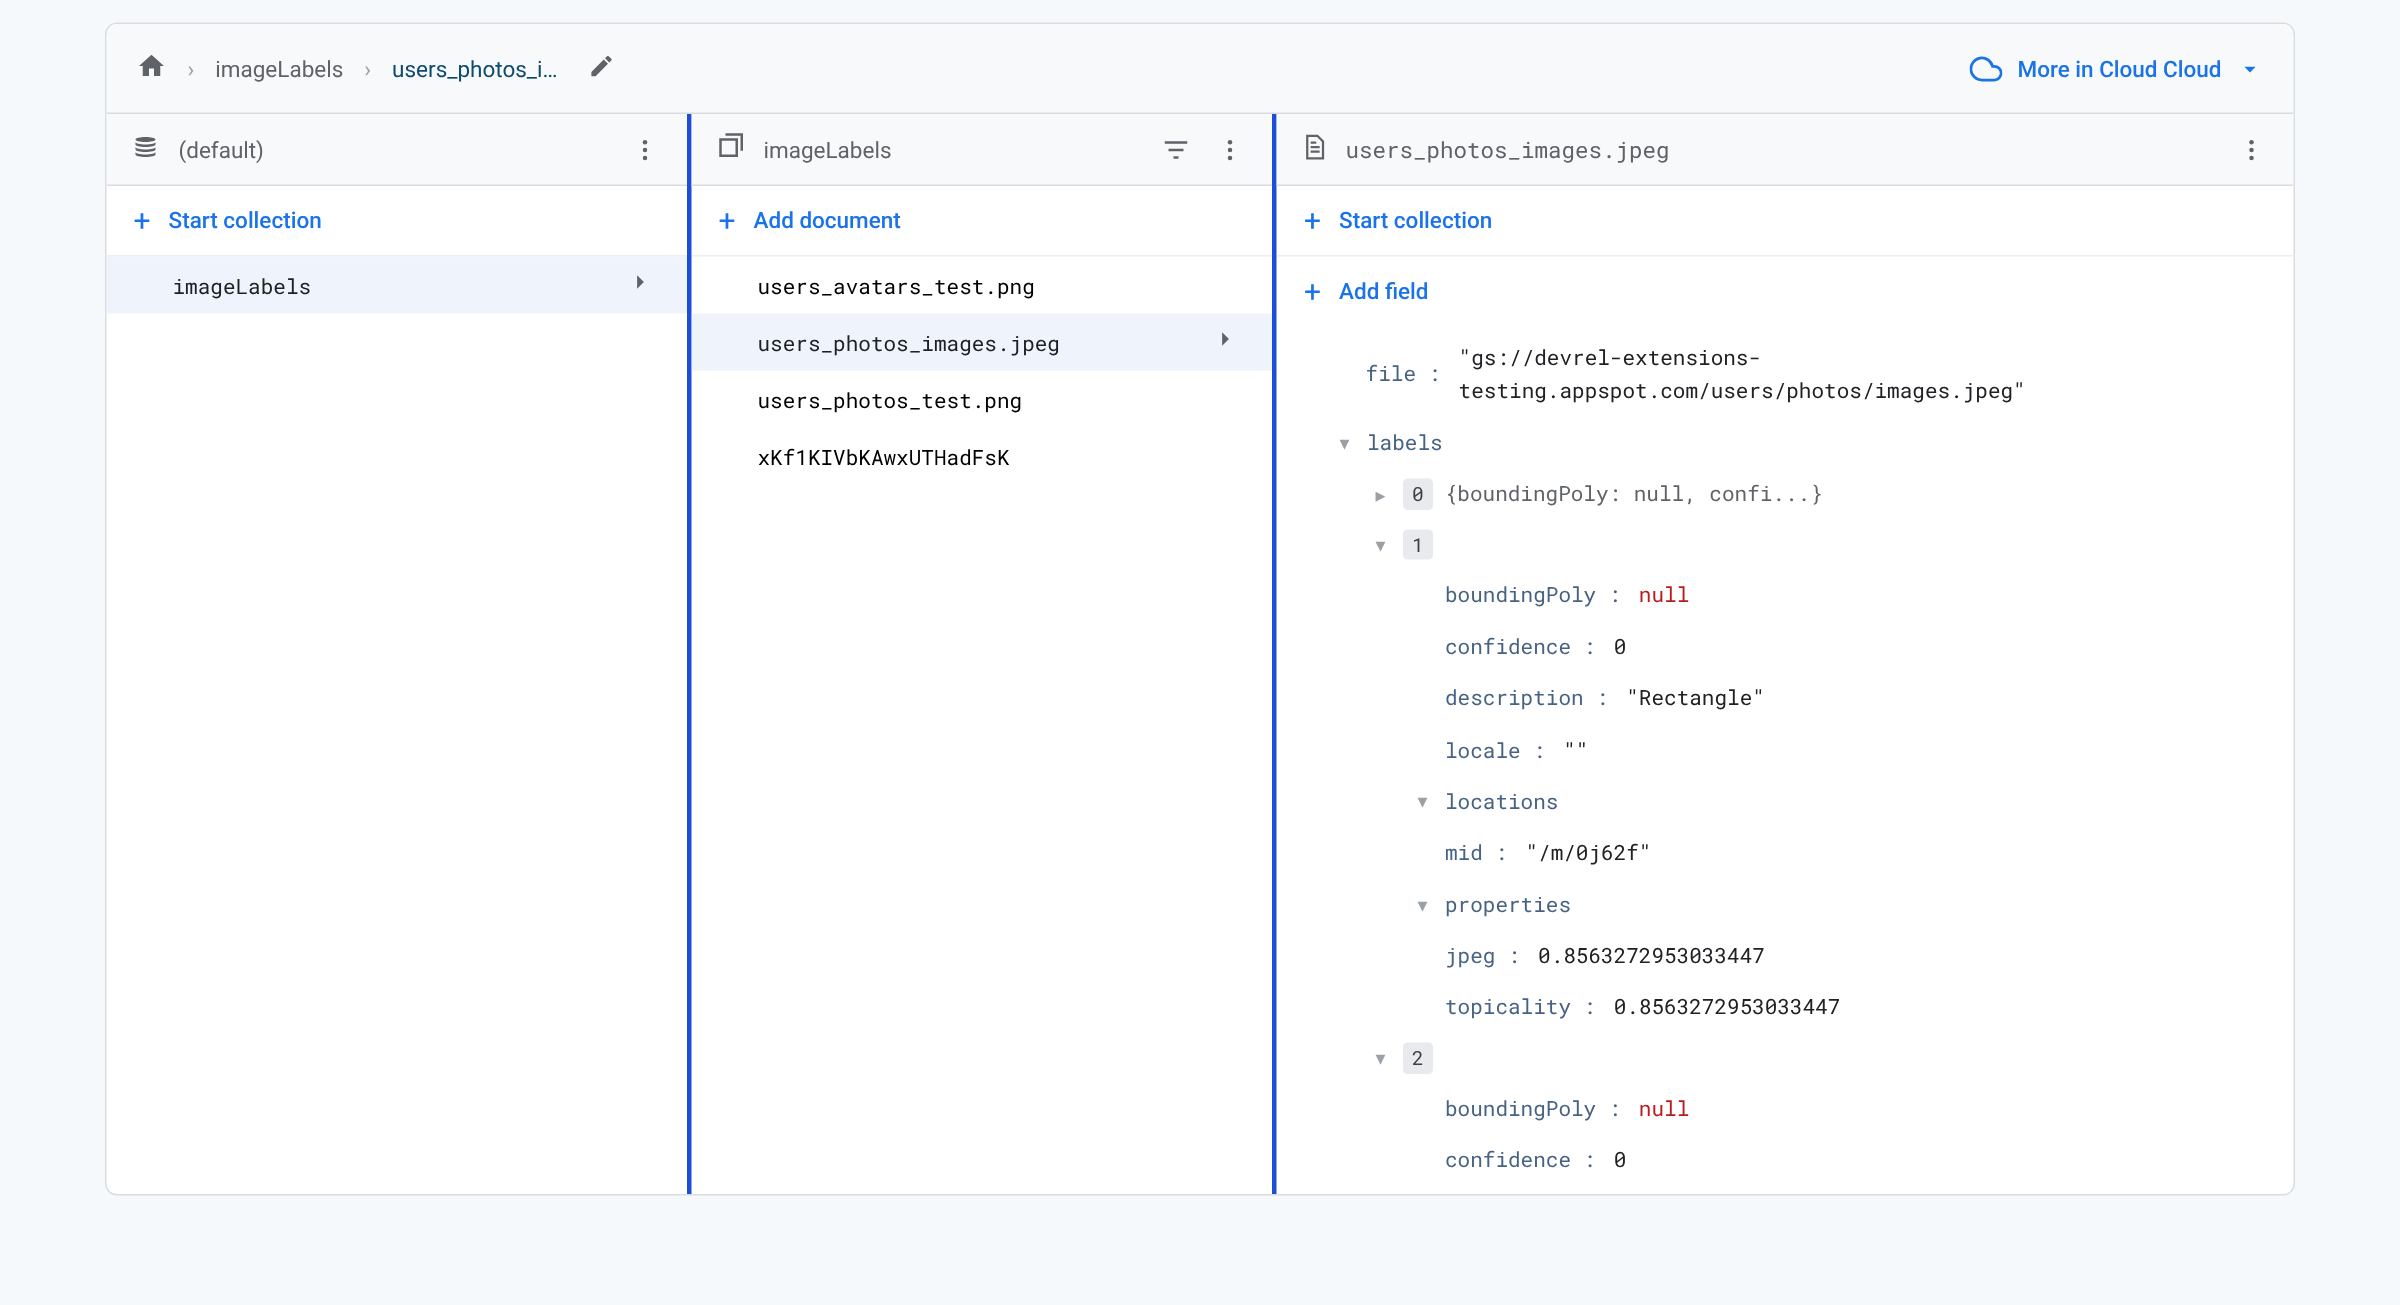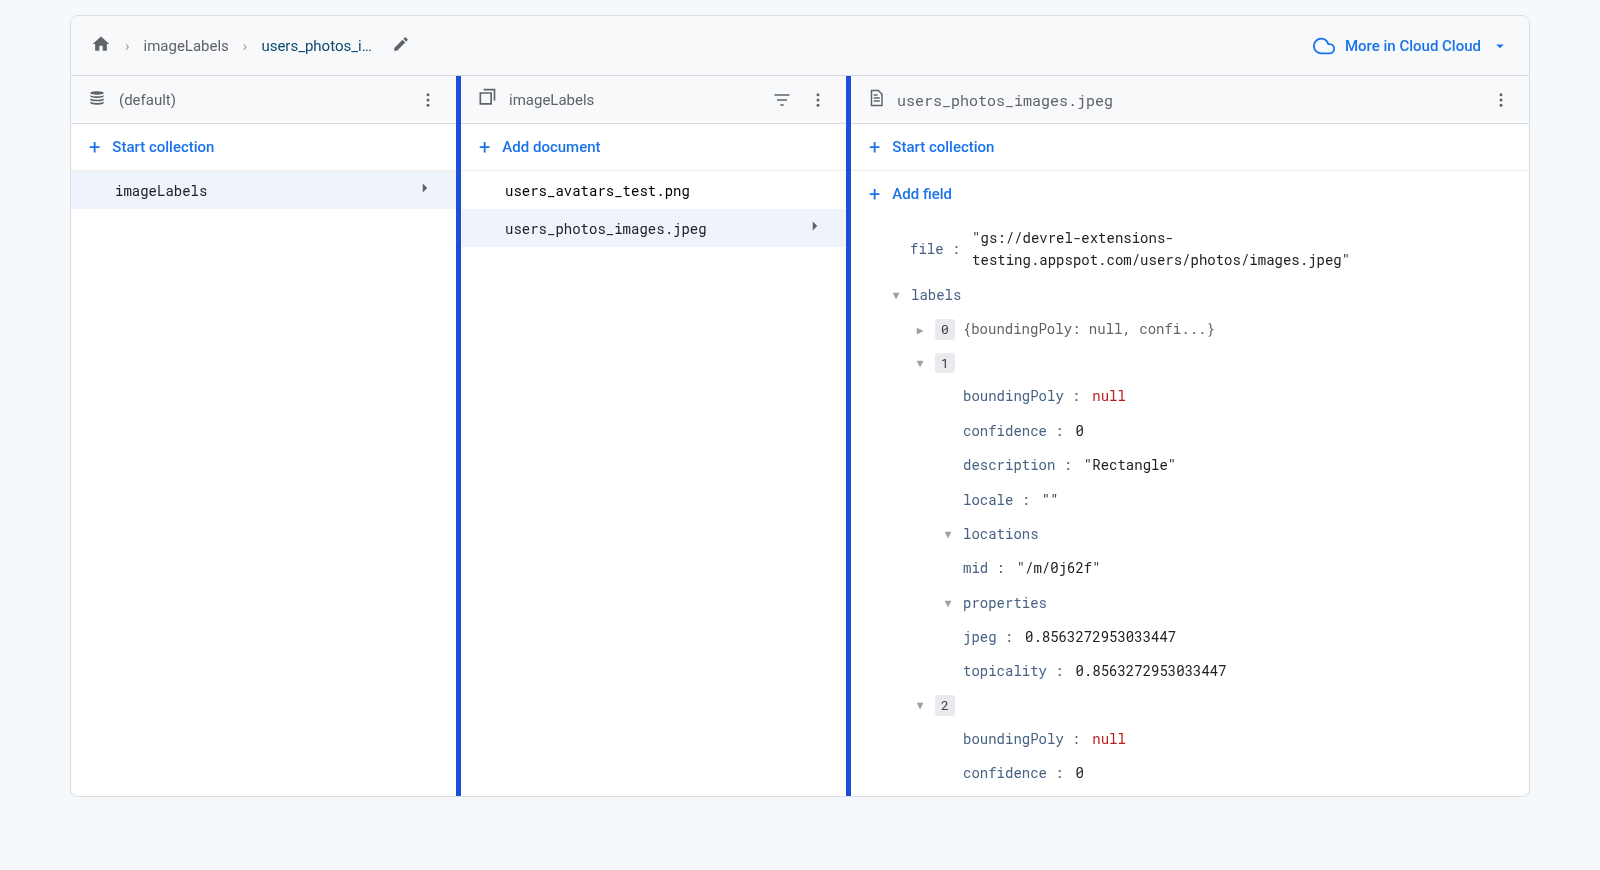--- a/index.html
+++ b/index.html
@@ -50,21 +50,21 @@
 }
 svg.icon { flex-shrink: 0; }
 
 
 .cols {
   display: grid;
   grid-template-columns: 390px 390px 1fr;
   height: 720px;
 }
 .col {
-  border-right: 5px solid #1d4ed8;
+  border-right: 3px solid #1d4ed8;
   display: flex;
   flex-direction: column;
   overflow: hidden;
 }
 .col:last-child { border-right: none; }
 
 .col-header {
   background: #f8f9fa;
   border-bottom: 1px solid #dadce0;
   height: 48px;
@@ -269,20 +269,26 @@
           <span class="txt">users_avatars_test.png</span>
         </div>
         <div class="list-row selected">
           <span class="txt">users_photos_images.jpeg</span>
           <span class="chev">
             <svg width="18" height="18" viewBox="0 0 24 24" fill="#5f6368">
                 <path d="M9 6l6 6-6 6z"></path>
               </svg>
           </span>
         </div>
+        <div class="list-row">
+          <span class="txt">users_photos_test.png</span>
+        </div>
+        <div class="list-row">
+          <span class="txt">xKf1KIVbKAwxUTHadFsK</span>
+        </div>
       </div>
     </div>
 
     <div class="col">
       <div class="col-header">
         <span>
           <svg class="icon" width="18" height="18" viewBox="0 0 24 24" fill="#5f6368">
               <path d="M6 2h9l5 5v15H6z" fill="none" stroke="#5f6368" stroke-width="2"></path>
               <path d="M9 12h8M9 8h5M9 16h8" stroke="#5f6368" stroke-width="2"></path>
             </svg>

